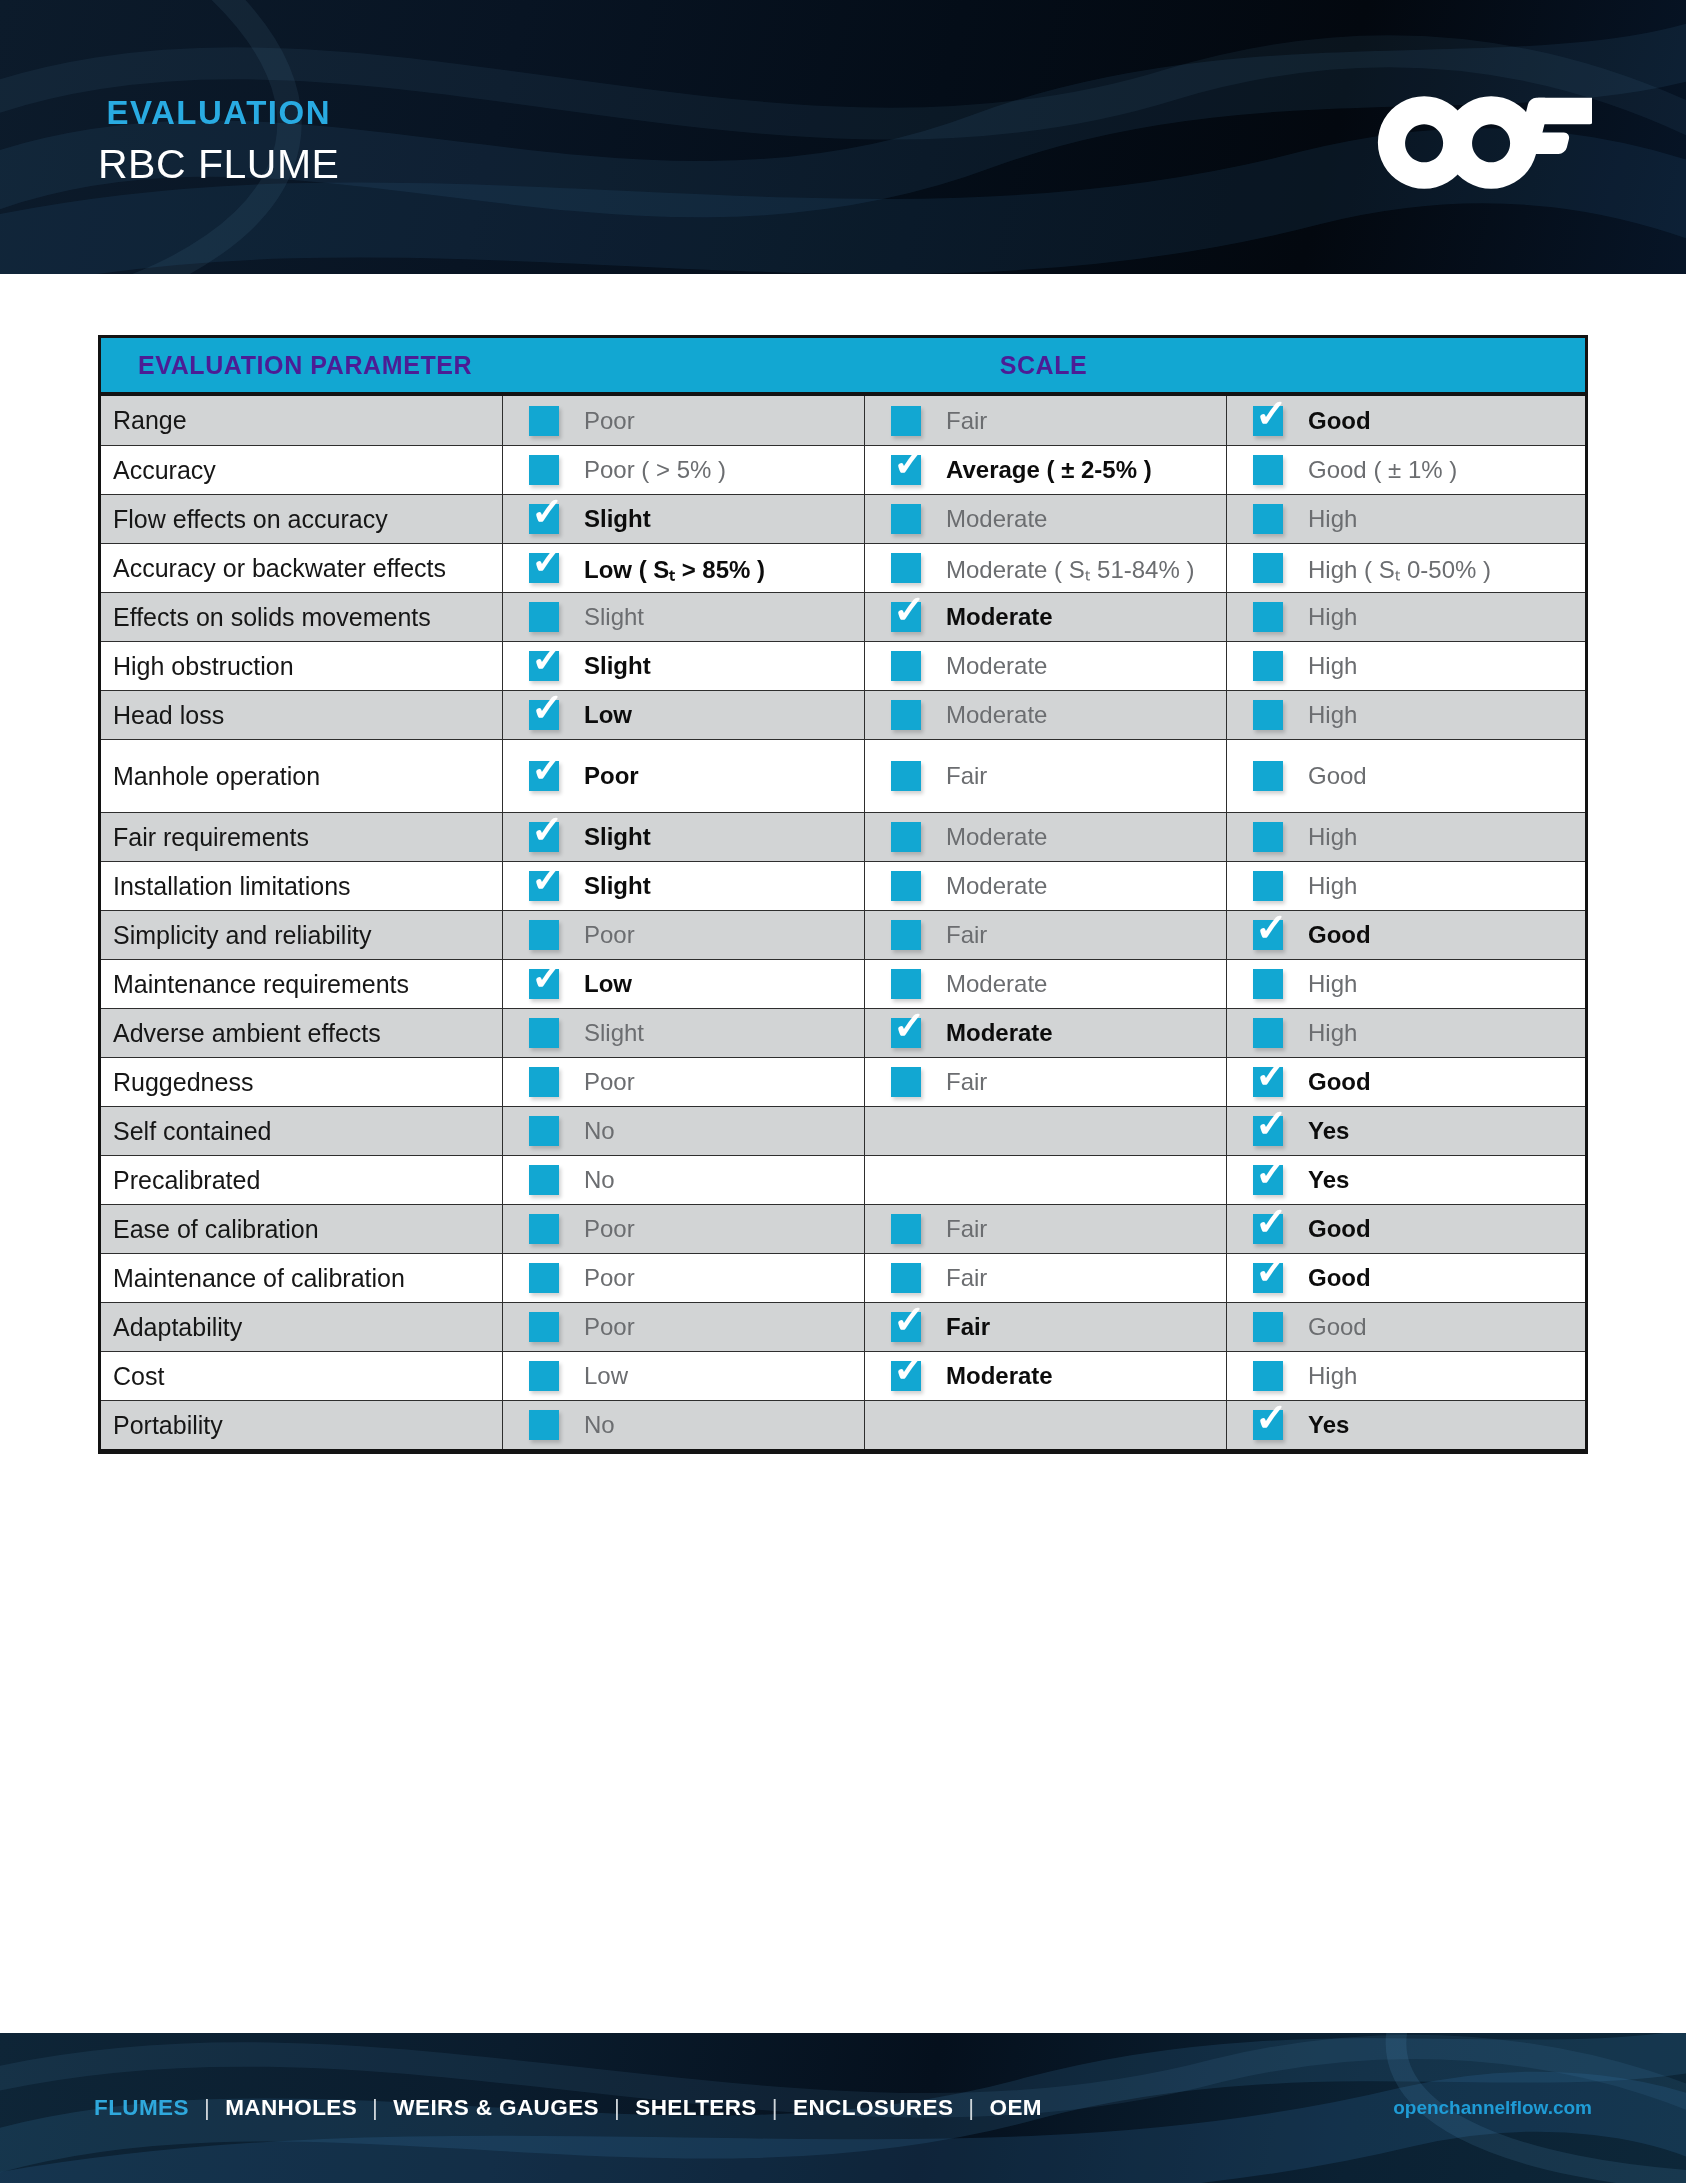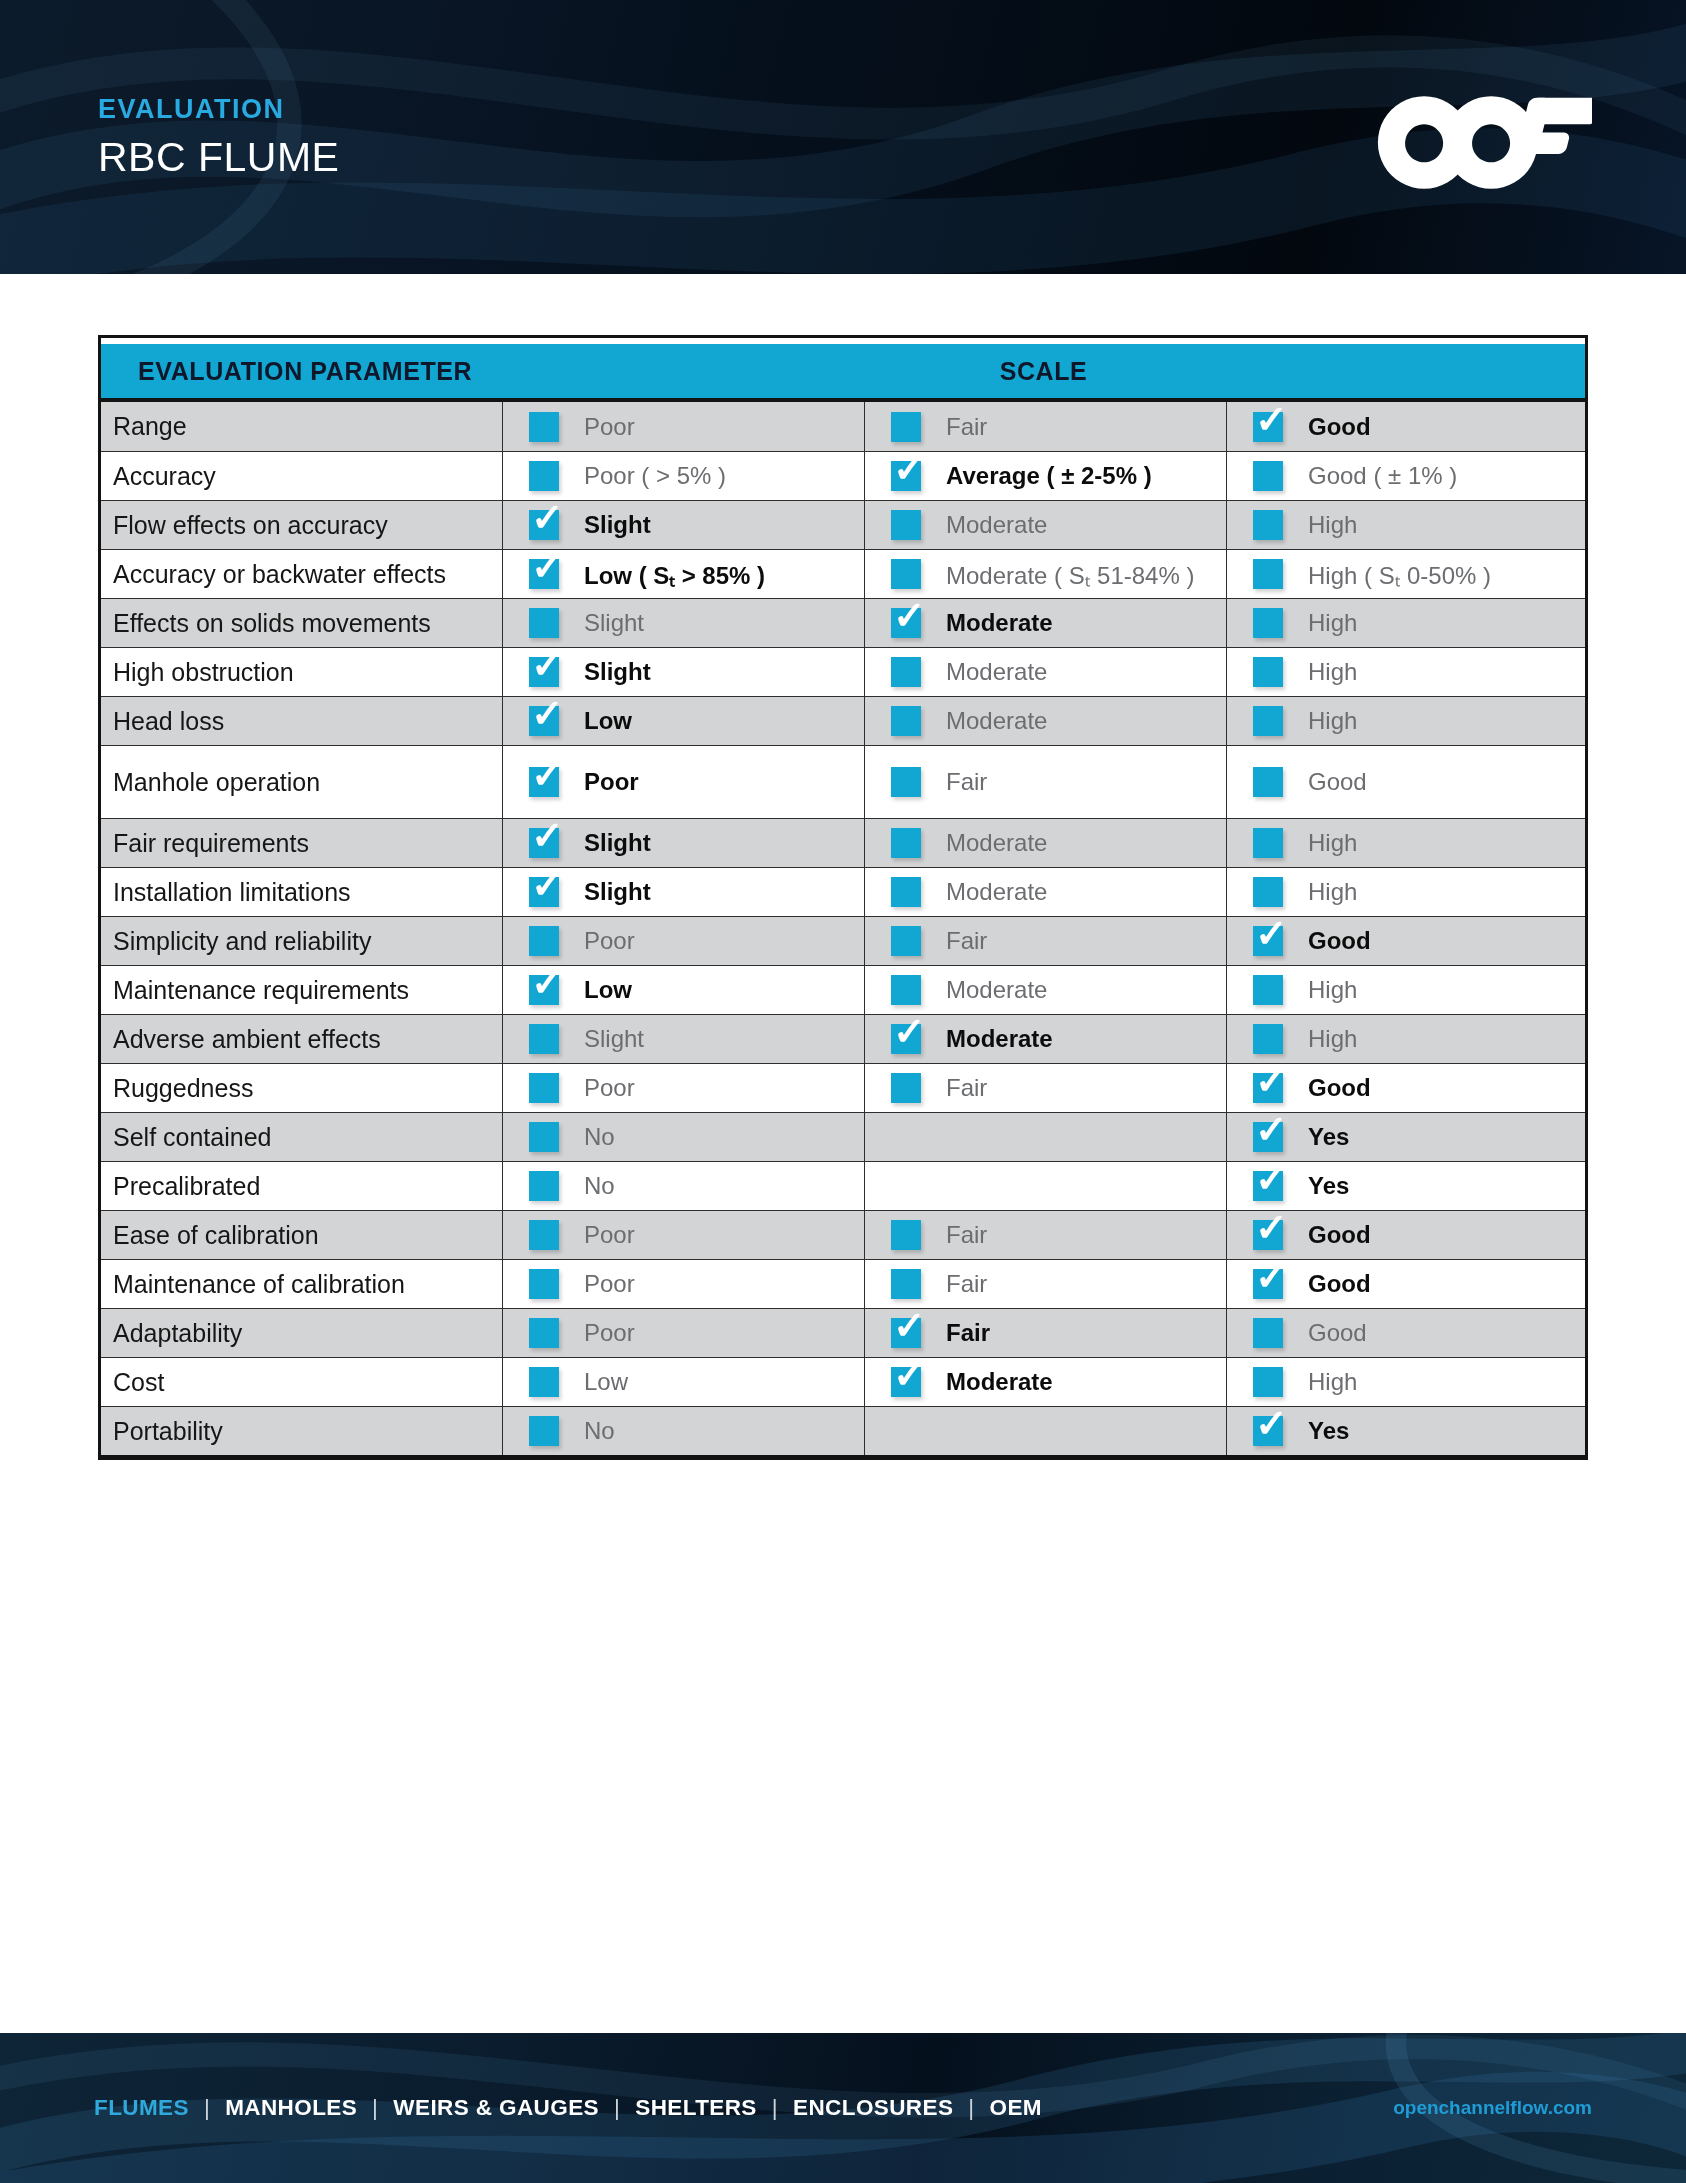--- a/index.html
+++ b/index.html
@@ -5,29 +5,29 @@
   * { margin:0; padding:0; box-sizing:border-box; }
   html,body { width:1686px; height:2183px; background:#ffffff;
               font-family:"Liberation Sans", sans-serif; overflow:hidden; }
   .page { position:relative; width:1686px; height:2183px; background:#fff; }
 
   
   .hero { position:absolute; left:0; top:0; width:1686px; height:274px; overflow:hidden;
           background:linear-gradient(104deg,#0c1b2b 0%,#081423 30%,#040d18 55%,#03080f 78%,#071527 100%); }
   .hero svg.waves, .foot svg.waves { position:absolute; inset:0; width:100%; height:100%; }
   .hero-text { position:absolute; left:98px; top:94px; z-index:2; }
-  .eyebrow { color:#29ABE2; font-size:27px; font-weight:700; letter-spacing:1.5px; }
+  .eyebrow { color:#29ABE2; font-size:33px; font-weight:700; letter-spacing:1.5px;text-align:center; }
   .title   { color:#ffffff; font-size:41px; font-weight:400; letter-spacing:0.5px; margin-top:9.4px; }
   .logo { position:absolute; right:94px; top:86px; width:215px; height:108px; z-index:2; }
 
   
   .eval-table { position:absolute; left:98px; top:335px; width:1490px;
                 border:3.7px solid #131313; border-bottom-width:5.6px; background:#fff; }
   .thead { height:58px; background:#12A7D2; display:flex; align-items:center;
-           border-bottom:4.7px solid #131313; color:#0f172a; font-weight:700; font-size:25px; letter-spacing:0.6px;margin-top:6px; }
+           border-bottom:4.7px solid #131313; color:#4c1d95; font-weight:700; font-size:25px; letter-spacing:0.6px; }
   .th-param { width:401px; padding-left:37px; flex:none; }
   .th-scale { flex:1; text-align:center; }
 
   .row { display:flex; align-items:stretch; background:#ffffff; border-top:1.9px solid #2e2e2e; min-height:49px;text-align:center; }
   .row:first-child { border-top:none; }
   .row.alt { background:#D2D4D5; }
   .row.tall { min-height:73px; }
   .cell { display:flex; align-items:center; }
   .cell.param { width:401px; flex:none; padding:7.5px 9.4px 7.5px 12px; font-size:25px; color:#161616; }
   .cell.opt { width:362px; flex:none; border-left:1.9px solid #2e2e2e; }

